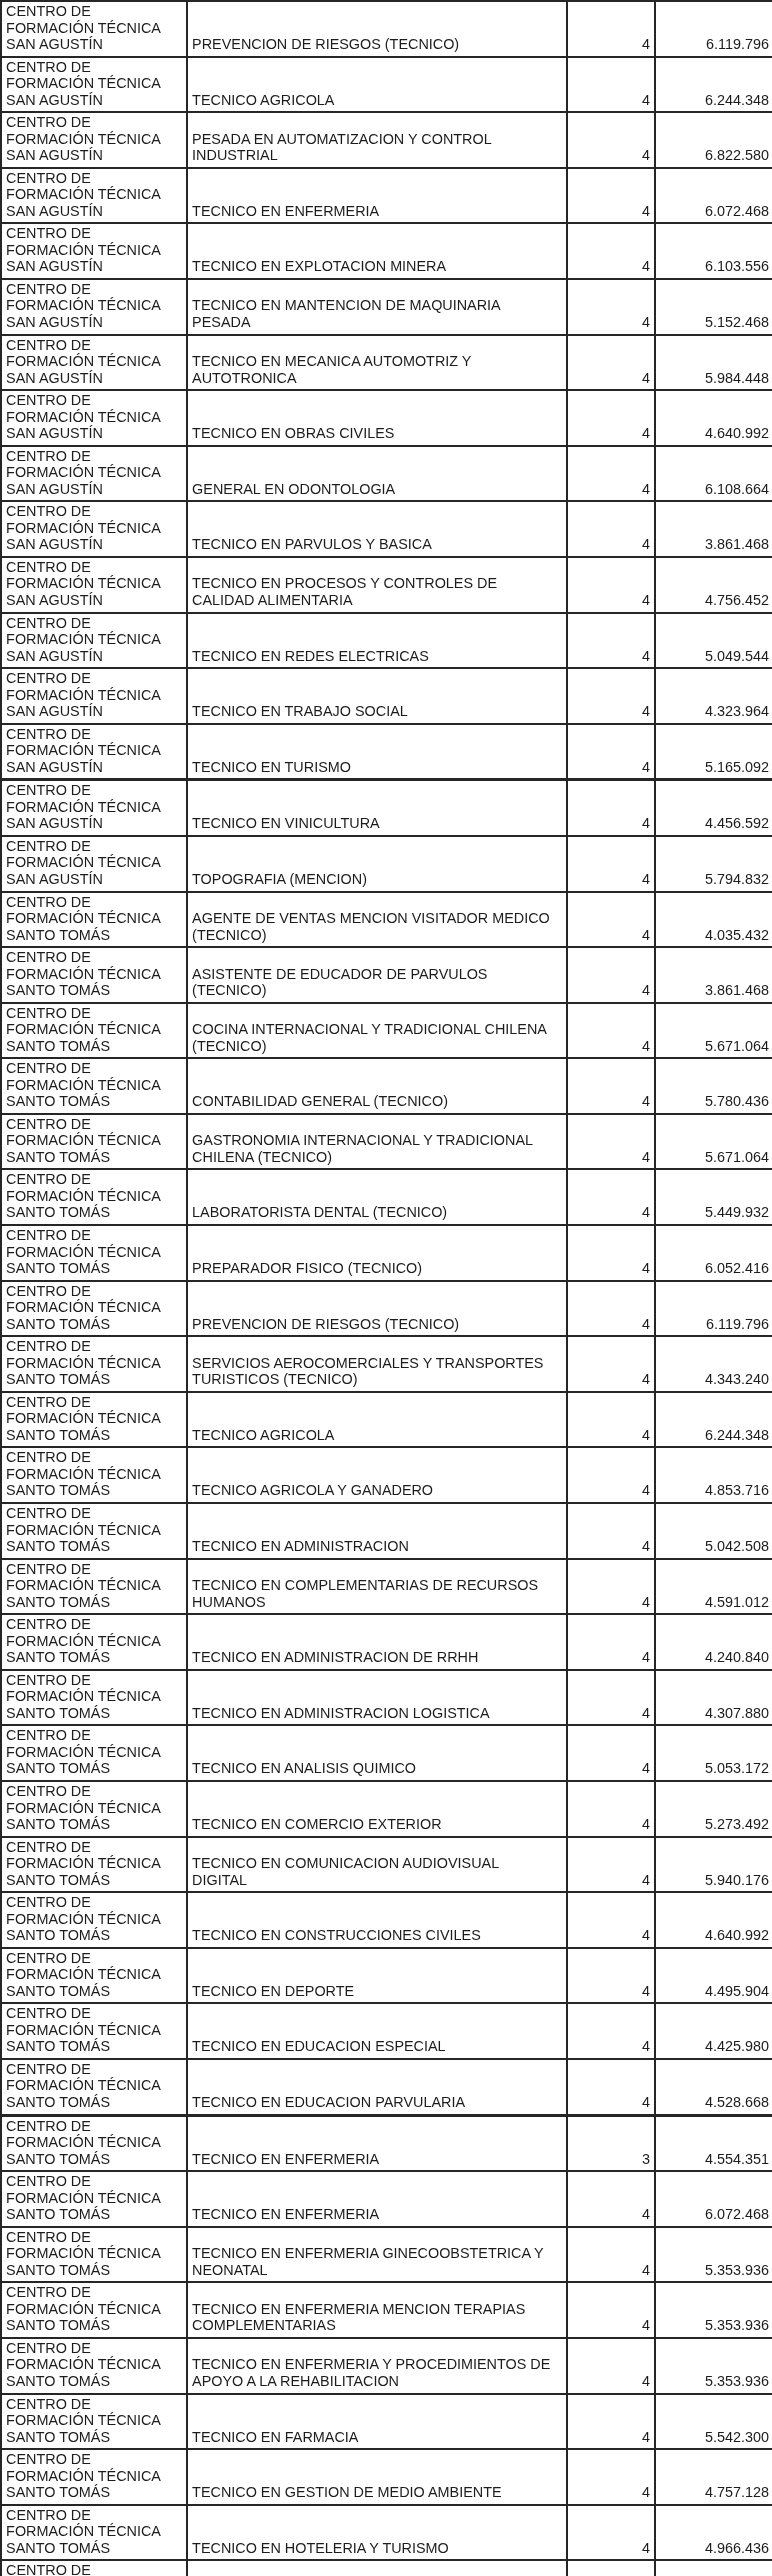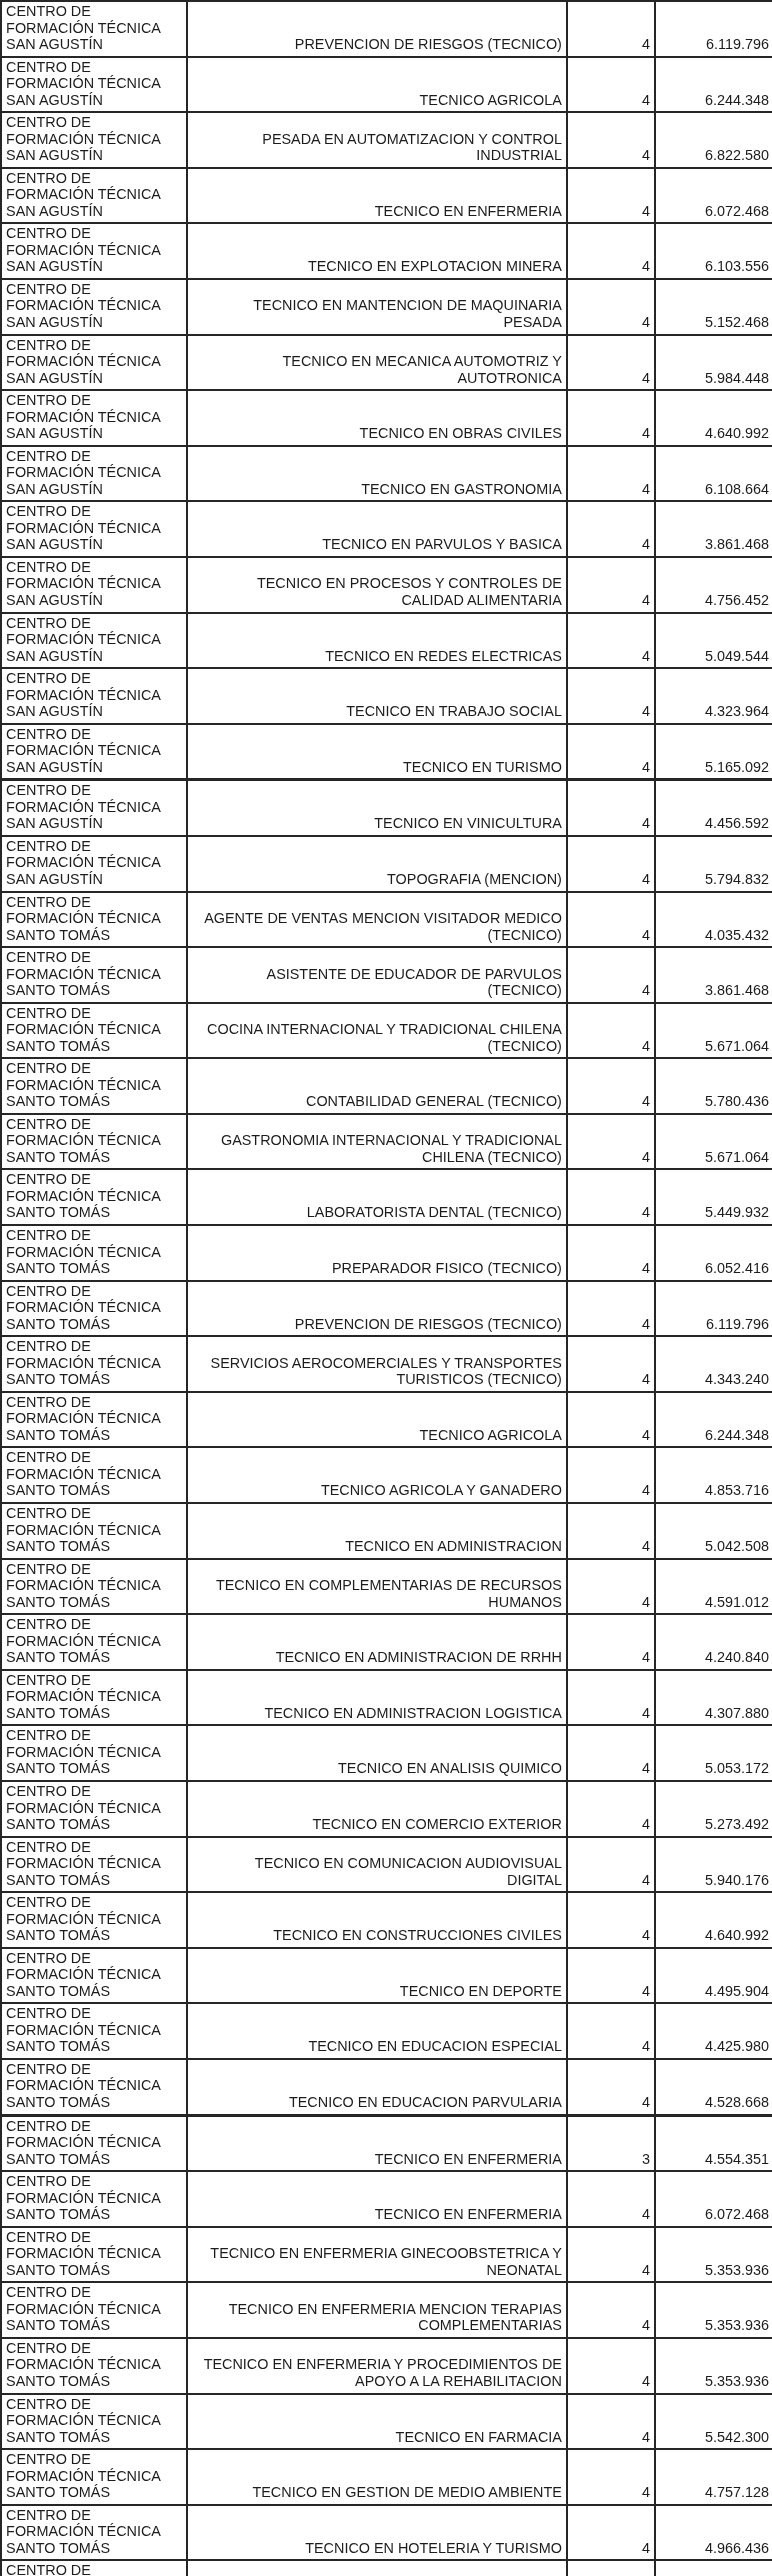--- a/index.html
+++ b/index.html
@@ -25,21 +25,21 @@
     color: #1c1c1c;
     padding: 1px 4.1px 3.1px 4.1px;
     white-space: pre-line;
     overflow: hidden;
     background: #ffffff;
   }
   table.grid tr { height: 55px; }
   
   table.grid tr.page-break td { border-bottom-width: 3.6px; }
   td.col-institution { text-align: left; }
-  td.col-program { text-align: right; }
+  td.col-program { text-align: left; }
   td.col-duration { text-align: right; padding-right: 4.6px; }
   td.col-amount { text-align: right; padding-right: 5.2px; border-right: none !important; margin-left: 39px; }
 </style>
 <style>table.grid td{border-color:#262626;color:#1c1c1c;}</style></head>
 <body style="background: rgb(255, 255, 255);">
 
 <div class="page">
   <table class="grid">
     <colgroup>
       <col style="width:186px">
@@ -112,21 +112,21 @@
 FORMACIÓN TÉCNICA
 SAN AGUSTÍN</td>
     <td class="col-program">TECNICO EN OBRAS CIVILES</td>
     <td class="col-duration">4</td>
     <td class="col-amount">4.640.992</td>
   </tr>
         <tr>
     <td class="col-institution">CENTRO DE
 FORMACIÓN TÉCNICA
 SAN AGUSTÍN</td>
-    <td class="col-program">TECNICO EN GASTRONOMIA</td>
+    <td class="col-program">GENERAL EN ODONTOLOGIA</td>
     <td class="col-duration">4</td>
     <td class="col-amount">6.108.664</td>
   </tr>
         <tr>
     <td class="col-institution">CENTRO DE
 FORMACIÓN TÉCNICA
 SAN AGUSTÍN</td>
     <td class="col-program">TECNICO EN PARVULOS Y BASICA</td>
     <td class="col-duration">4</td>
     <td class="col-amount">3.861.468</td>

